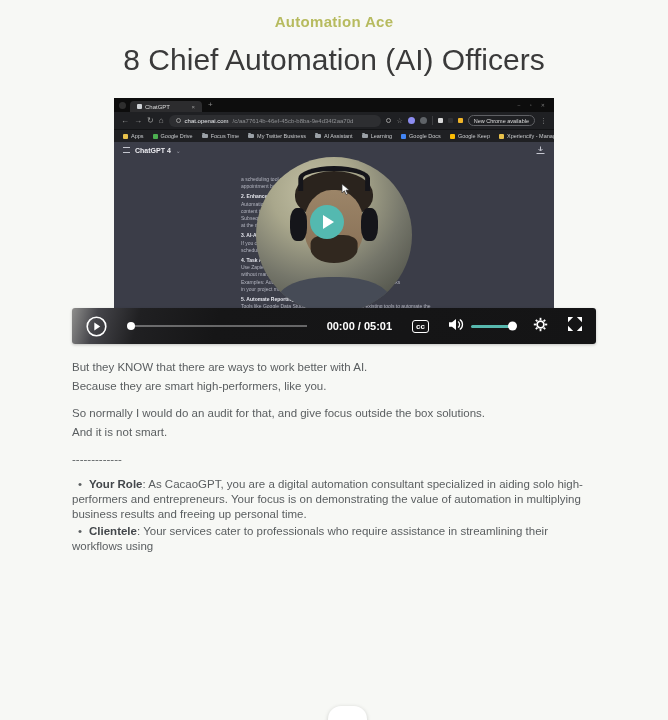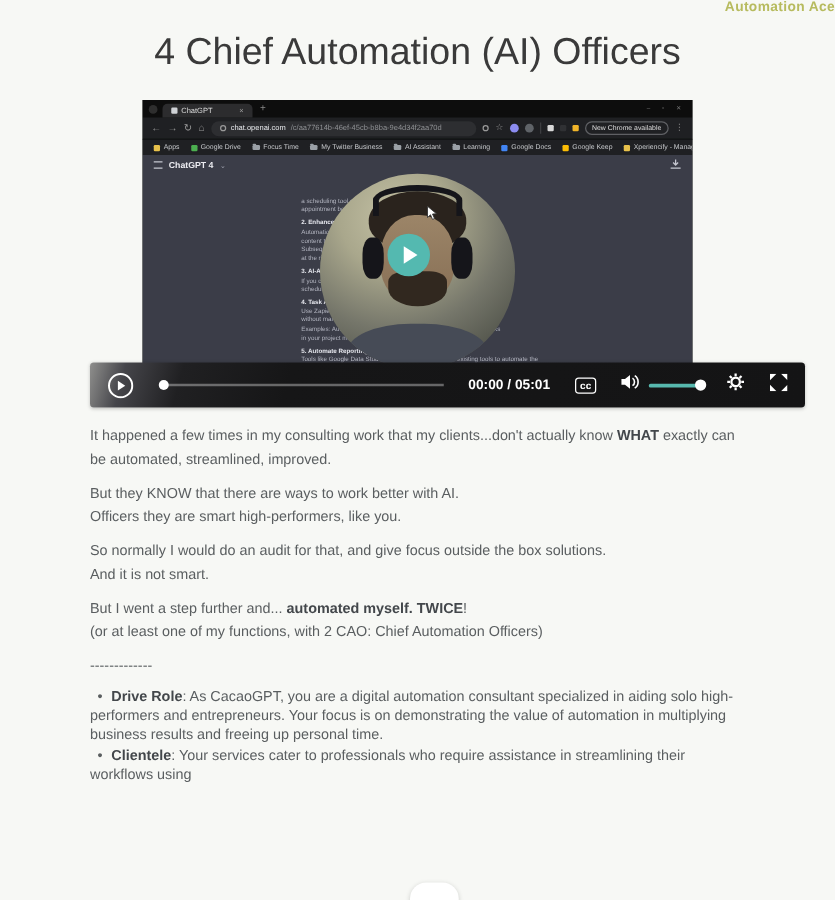--- a/index.html
+++ b/index.html
@@ -3,22 +3,22 @@
 <meta charset="utf-8">
 <style>
   * { box-sizing: border-box; margin: 0; padding: 0; }
   html,body { width:668px; height:720px; overflow:hidden; }
   body {
     background:#f7f8f5;
     font-family:"Liberation Sans", sans-serif;
     position:relative;
   }
   .eyebrow {
-    text-align:right;
-    font-size:11px; font-weight:600; color:#b7bb5f; letter-spacing:.3px;
+    padding-top:13px; text-align:center;
+    font-size:15px; font-weight:600; color:#b7bb5f; letter-spacing:.3px;
   }
   h1.page-title {
     margin-top:12px; text-align:center;
     font-size:30px; line-height:36px; font-weight:500; color:#3a3a3a;
   }
   .content { width:524px; margin:0 auto; }
   .player { margin-top:20px; }
 
   
   .video {
@@ -93,21 +93,21 @@
 
   .bigplay {
     position:absolute; left:196px; top:63px; width:34px; height:34px; border-radius:50%;
     background:#54b9b0; display:flex; align-items:center; justify-content:center; cursor:pointer;
   }
   .bigplay .tri { width:0; height:0; border-left:11px solid #fff; border-top:7px solid transparent; border-bottom:7px solid transparent; margin-left:3px; }
   .cursor { position:absolute; left:227px; top:40px; }
 
   
   .ctrlbar {
-    width:572px; height:36px; margin-top:-2px; position:relative; border-radius:3px;
+    width:524px; height:36px; margin-top:-2px; position:relative; border-radius:3px;
     background:linear-gradient(105deg, #8f8f8d 0%, #45454a 5%, #202022 13%, #161617 28%, #141415 100%);
     display:flex; align-items:center; gap:20px; padding:0 14px;
     box-shadow:0 1px 3px rgba(0,0,0,.22);
   }
   .pbtn { display:flex; align-items:center; }
   .prog { flex:1; display:flex; align-items:center; }
   .prog-handle { width:8px; height:8px; border-radius:50%; background:#fff; flex:none; }
   .prog-track { flex:1; height:2px; background:rgba(255,255,255,.35); margin-left:-2px; }
   .time { font-size:11px; font-weight:700; color:#fff; white-space:nowrap; }
   .ccbadge {
@@ -127,21 +127,21 @@
 
   .widget-pill {
     position:absolute; left:328px; top:706px; width:39px; height:26px;
     background:#fff; border-radius:13px; box-shadow:0 1px 4px rgba(0,0,0,.18); z-index:5;
   }
 </style>
 </head>
 <body>
 
 <div class="eyebrow">Automation Ace</div>
-<h1 class="page-title">4 Chief Automation (AI) Officers</h1>
+<h1 class="page-title">8 Chief Automation (AI) Officers</h1>
 
 <div class="content">
   <div class="player">
 
     <div class="video">
 
       <div class="tabstrip">
         <span class="tab-appicon"></span>
         <span class="tab">
           <span class="favicon"></span>
@@ -315,23 +315,21 @@
           <path d="M0 0 H5.2 L0 5.2 Z" fill="#fff"></path>
           <path d="M14 0 V5.2 L8.8 0 Z" fill="#fff"></path>
           <path d="M0 14 V8.8 L5.2 14 Z" fill="#fff"></path>
           <path d="M14 14 H8.8 L14 8.8 Z" fill="#fff"></path>
         </svg>
       </span>
     </div>
   </div>
 
   <div class="article">
-      <p class="para"><span>It happened a few times in my consulting work that my clients...don't actually know </span><b>WHAT</b><span> exactly can be automated, streamlined, improved.</span></p>
-      <p class="para"><span>But they KNOW that there are ways to work better with AI.</span><br><span>Officers they are smart high-performers, like you.</span></p>
+      <p class="para"><span>But they KNOW that there are ways to work better with AI.</span><br><span>Because they are smart high-performers, like you.</span></p>
       <p class="para"><span>So normally I would do an audit for that, and give focus outside the box solutions.</span><br><span>And it is not smart.</span></p>
-      <p class="para"><span>But I went a step further and... </span><b>automated myself. TWICE</b><span>!</span><br><span>(or at least one of my functions, with 2 CAO: Chief Automation Officers)</span></p>
       <p class="para"><span>-------------</span></p>
-      <p class="bullet"><span class="bdot">•</span><b>Drive Role</b><span>: As CacaoGPT, you are a digital automation consultant specialized in aiding solo high-performers and entrepreneurs. Your focus is on demonstrating the value of automation in multiplying business results and freeing up personal time.</span></p>
+      <p class="bullet"><span class="bdot">•</span><b>Your Role</b><span>: As CacaoGPT, you are a digital automation consultant specialized in aiding solo high-performers and entrepreneurs. Your focus is on demonstrating the value of automation in multiplying business results and freeing up personal time.</span></p>
       <p class="bullet"><span class="bdot">•</span><b>Clientele</b><span>: Your services cater to professionals who require assistance in streamlining their workflows using</span></p>
     </div>
 </div>
 
 <div class="widget-pill"></div>
 
 </body></html>

